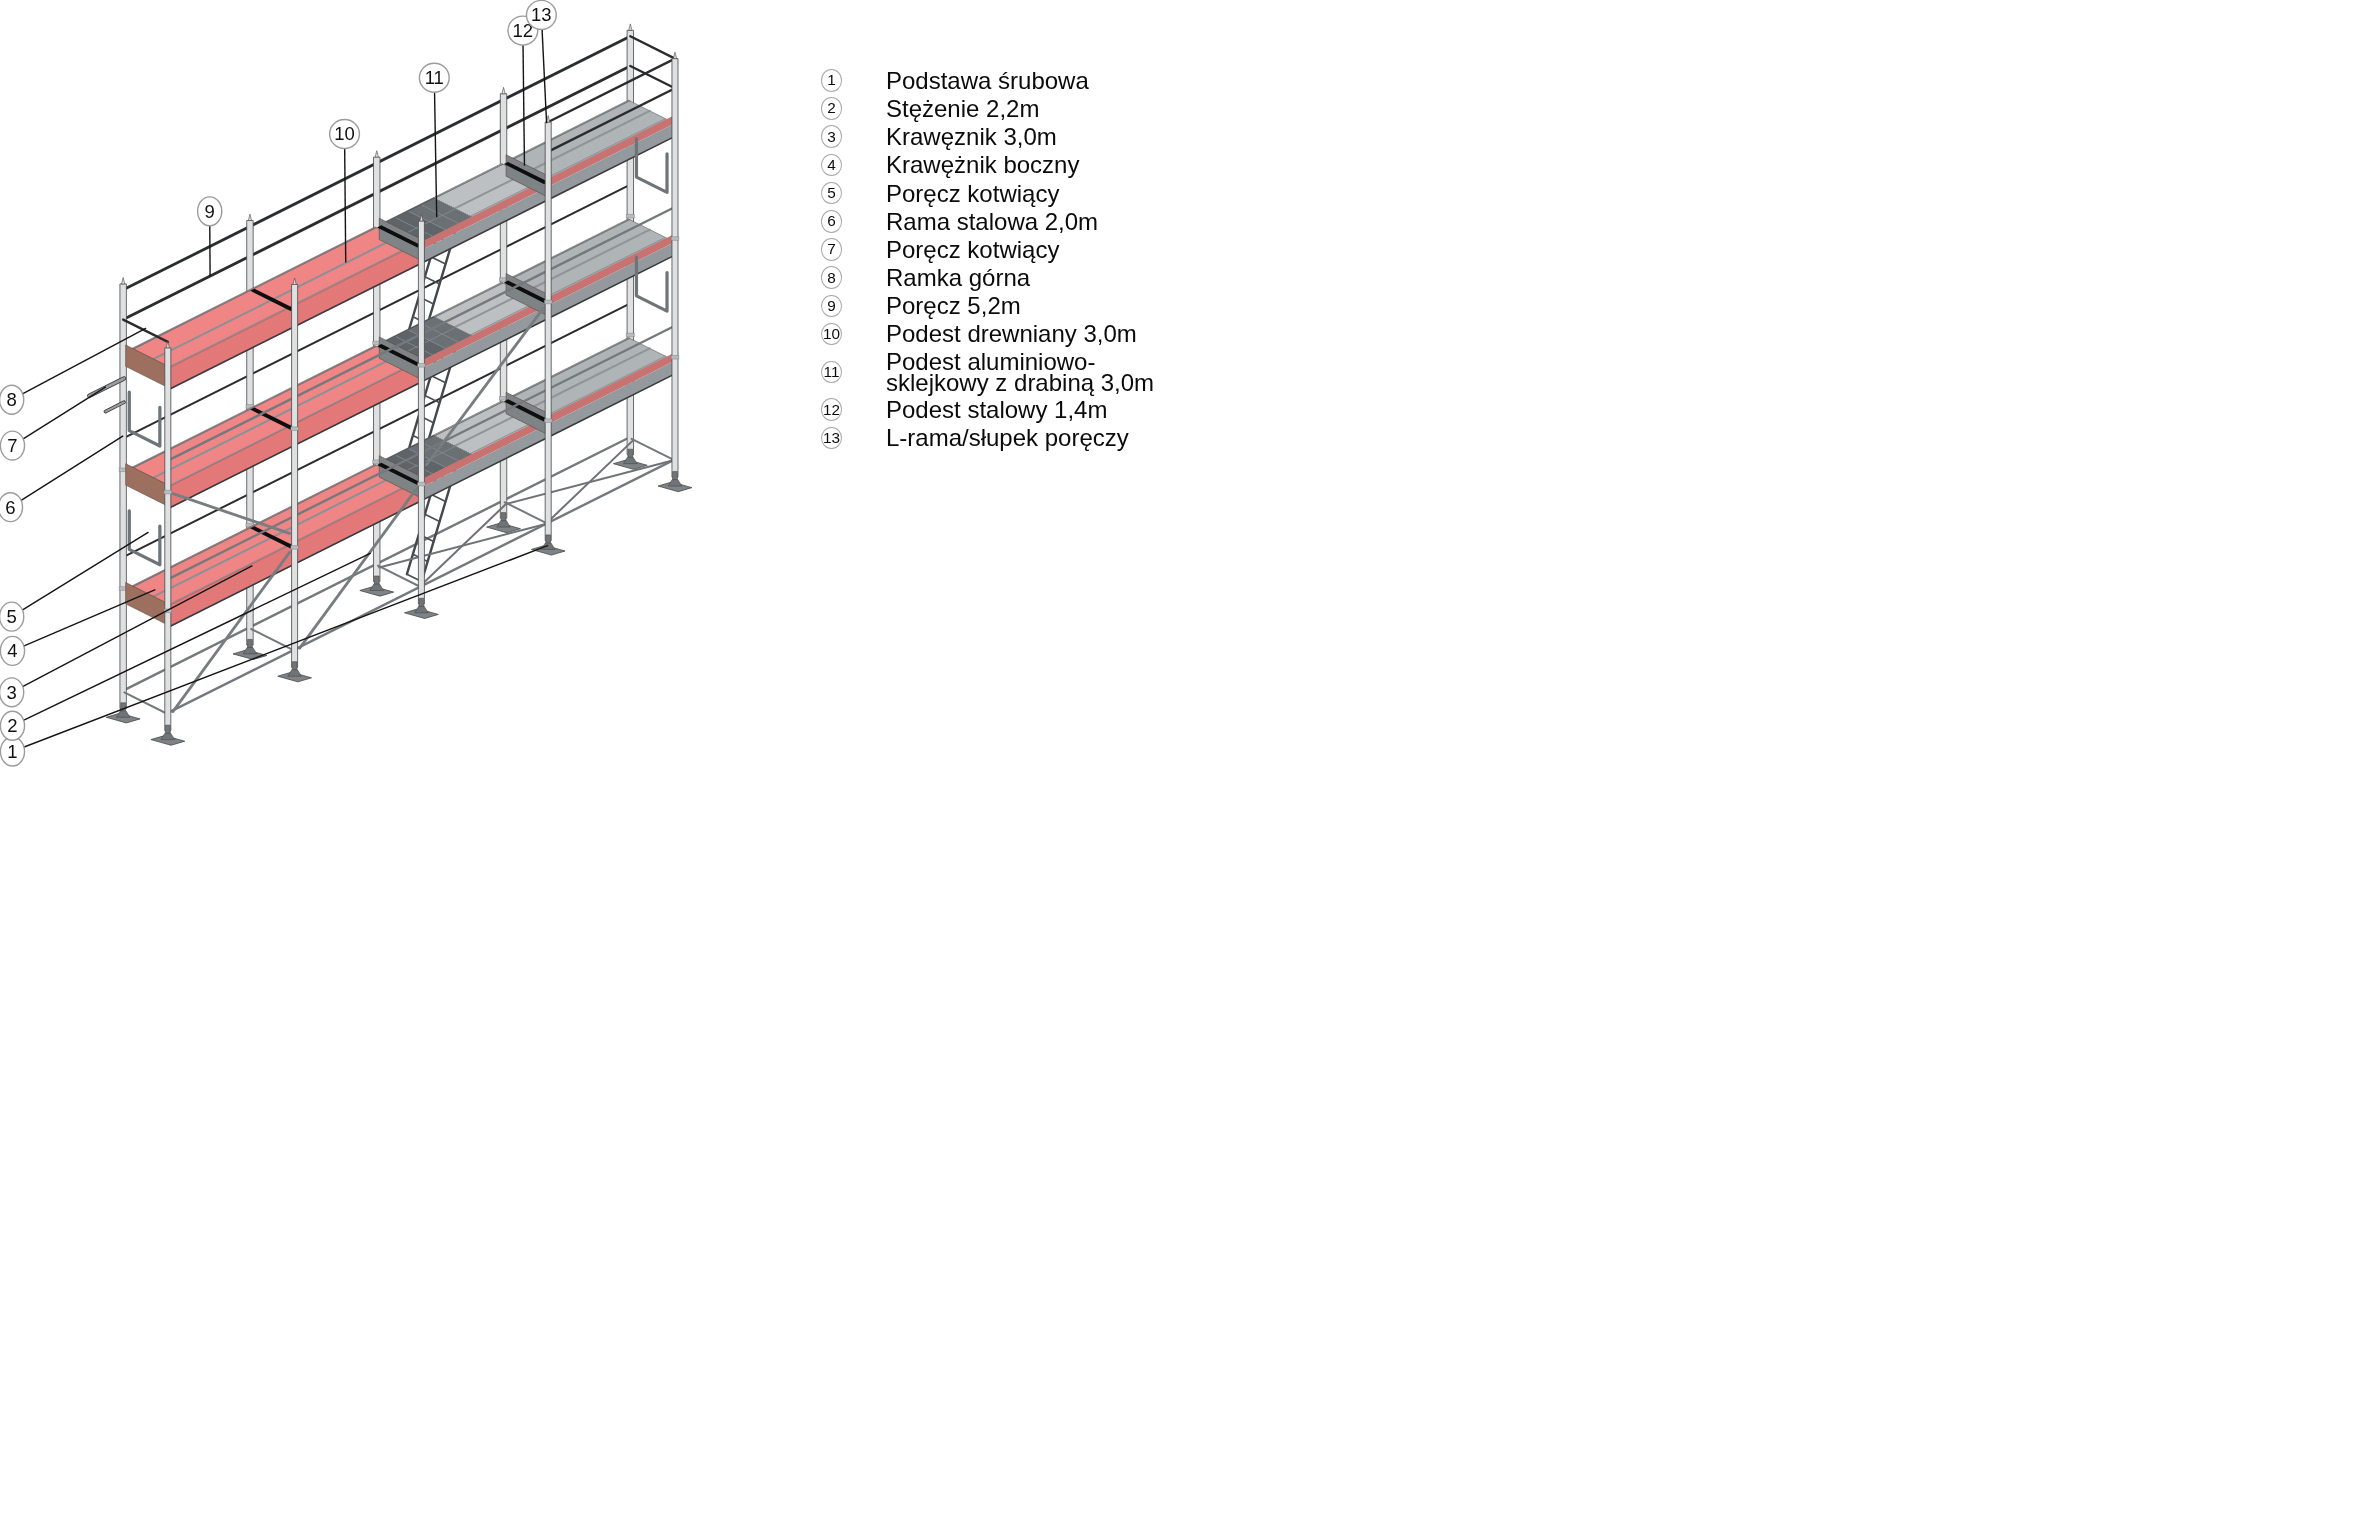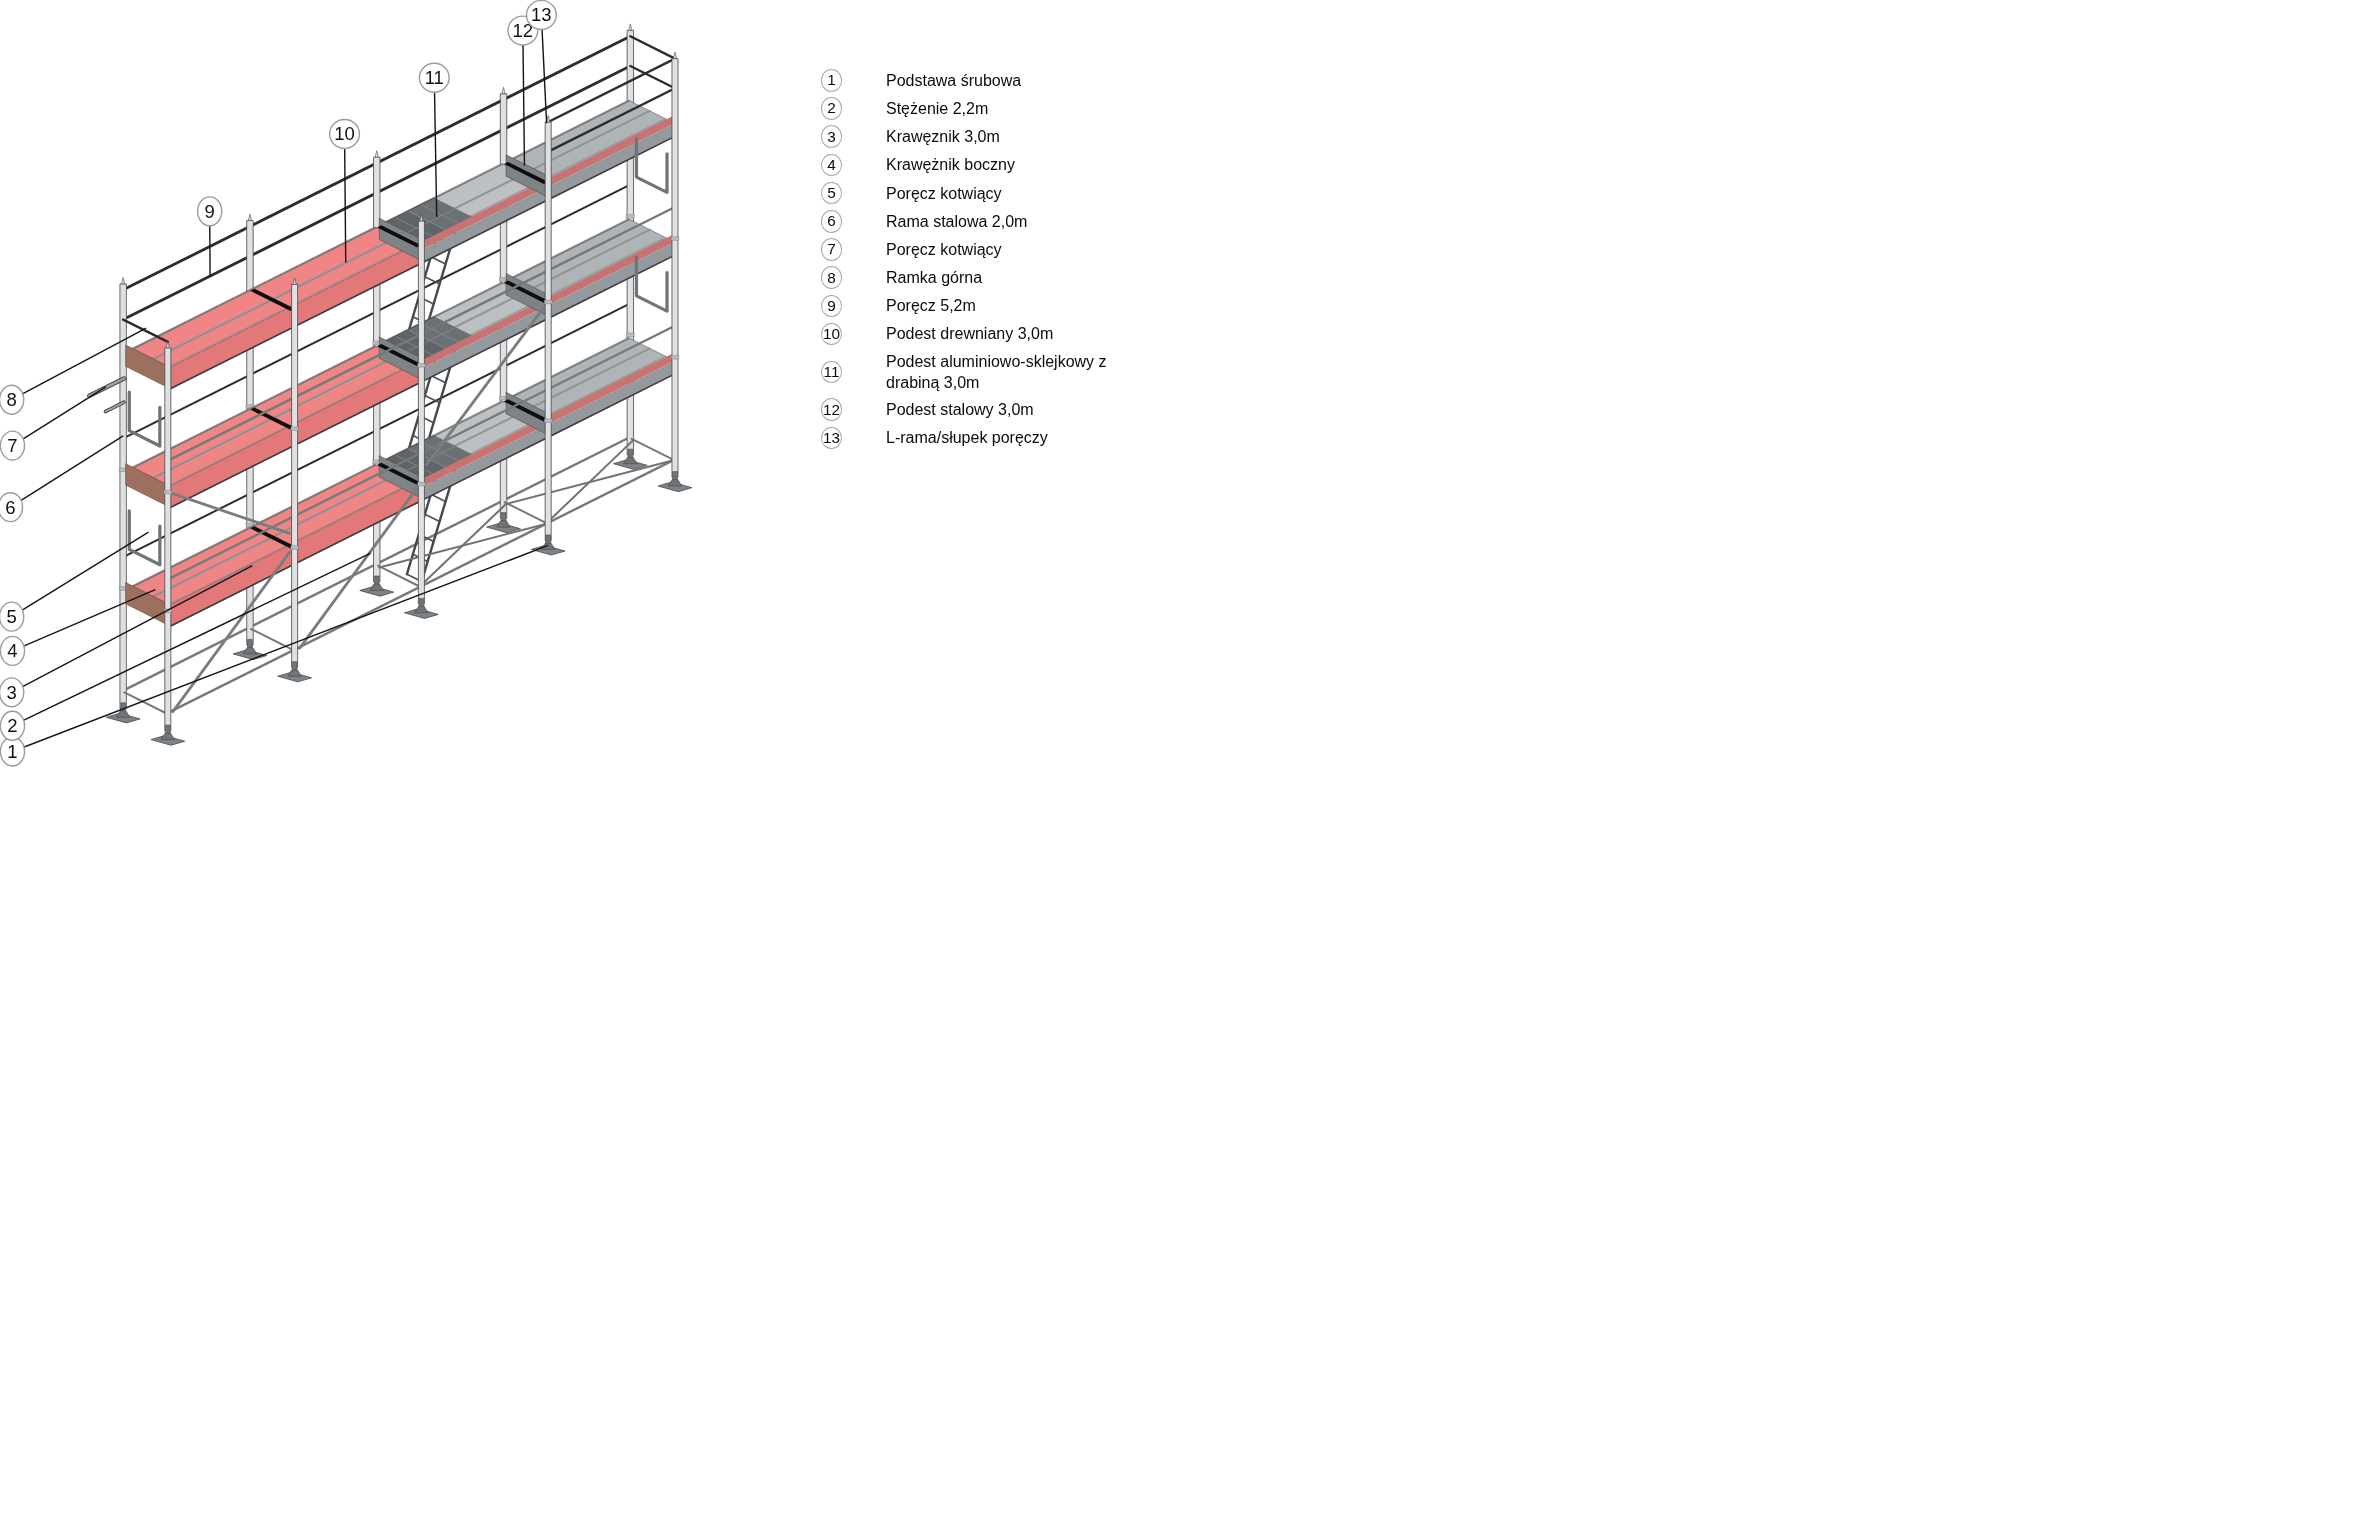--- a/index.html
+++ b/index.html
@@ -4,21 +4,21 @@
 <style>
   html,body{margin:0;padding:0;background:#ffffff;}
   body{width:1189px;height:768px;position:relative;overflow:hidden;
        font-family:"Liberation Sans",sans-serif;}
   #diagram-svg{position:absolute;left:0;top:0;width:1189px;height:768px;}
   .legend{position:absolute;left:821px;top:69px;display:flex;flex-direction:column;gap:5.6px;width:346px;}
   .legend-row{display:flex;align-items:center;}
   .lnum{flex:0 0 auto;width:21px;height:22.6px;border:1.4px solid #a9a9a9;border-radius:50%;
         display:flex;align-items:center;justify-content:center;
         font-size:15.3px;color:#0c0c0c;background:#fff;box-sizing:border-box;}
-  .llabel{margin-left:44px;font-size:16px;line-height:21px;color:#0b0b0b;max-width:278px;}
+  .llabel{margin-left:44px;font-size:24px;line-height:21px;color:#0b0b0b;max-width:278px;}
 </style>
 </head>
 <body>
 
 <svg id="diagram-svg" viewBox="0 0 2952 1908" xmlns="http://www.w3.org/2000/svg">
   <g id="scaffold-root">
       <g>
         <line x1="305" y1="793.875" x2="1565" y2="163.875" stroke="#2A2C2E" stroke-width="7" stroke-linecap="round"></line>
         <line x1="305" y1="720.125" x2="1565" y2="90.125" stroke="#2A2C2E" stroke-width="7" stroke-linecap="round"></line>
         <line x1="305" y1="1383.875" x2="1565" y2="753.875" stroke="#2A2C2E" stroke-width="5" stroke-linecap="round"></line>
@@ -397,20 +397,20 @@
   <div class="legend-row">
       <span class="lnum">10</span>
       <span class="llabel">Podest drewniany 3,0m</span>
     </div>
   <div class="legend-row">
       <span class="lnum">11</span>
       <span class="llabel">Podest aluminiowo-sklejkowy z drabiną 3,0m</span>
     </div>
   <div class="legend-row">
       <span class="lnum">12</span>
-      <span class="llabel">Podest stalowy 3,0m</span>
+      <span class="llabel">Podest stalowy 1,4m</span>
     </div>
   <div class="legend-row">
       <span class="lnum">13</span>
       <span class="llabel">L-rama/słupek poręczy</span>
     </div>
 </div>
 
 
 </body></html>

